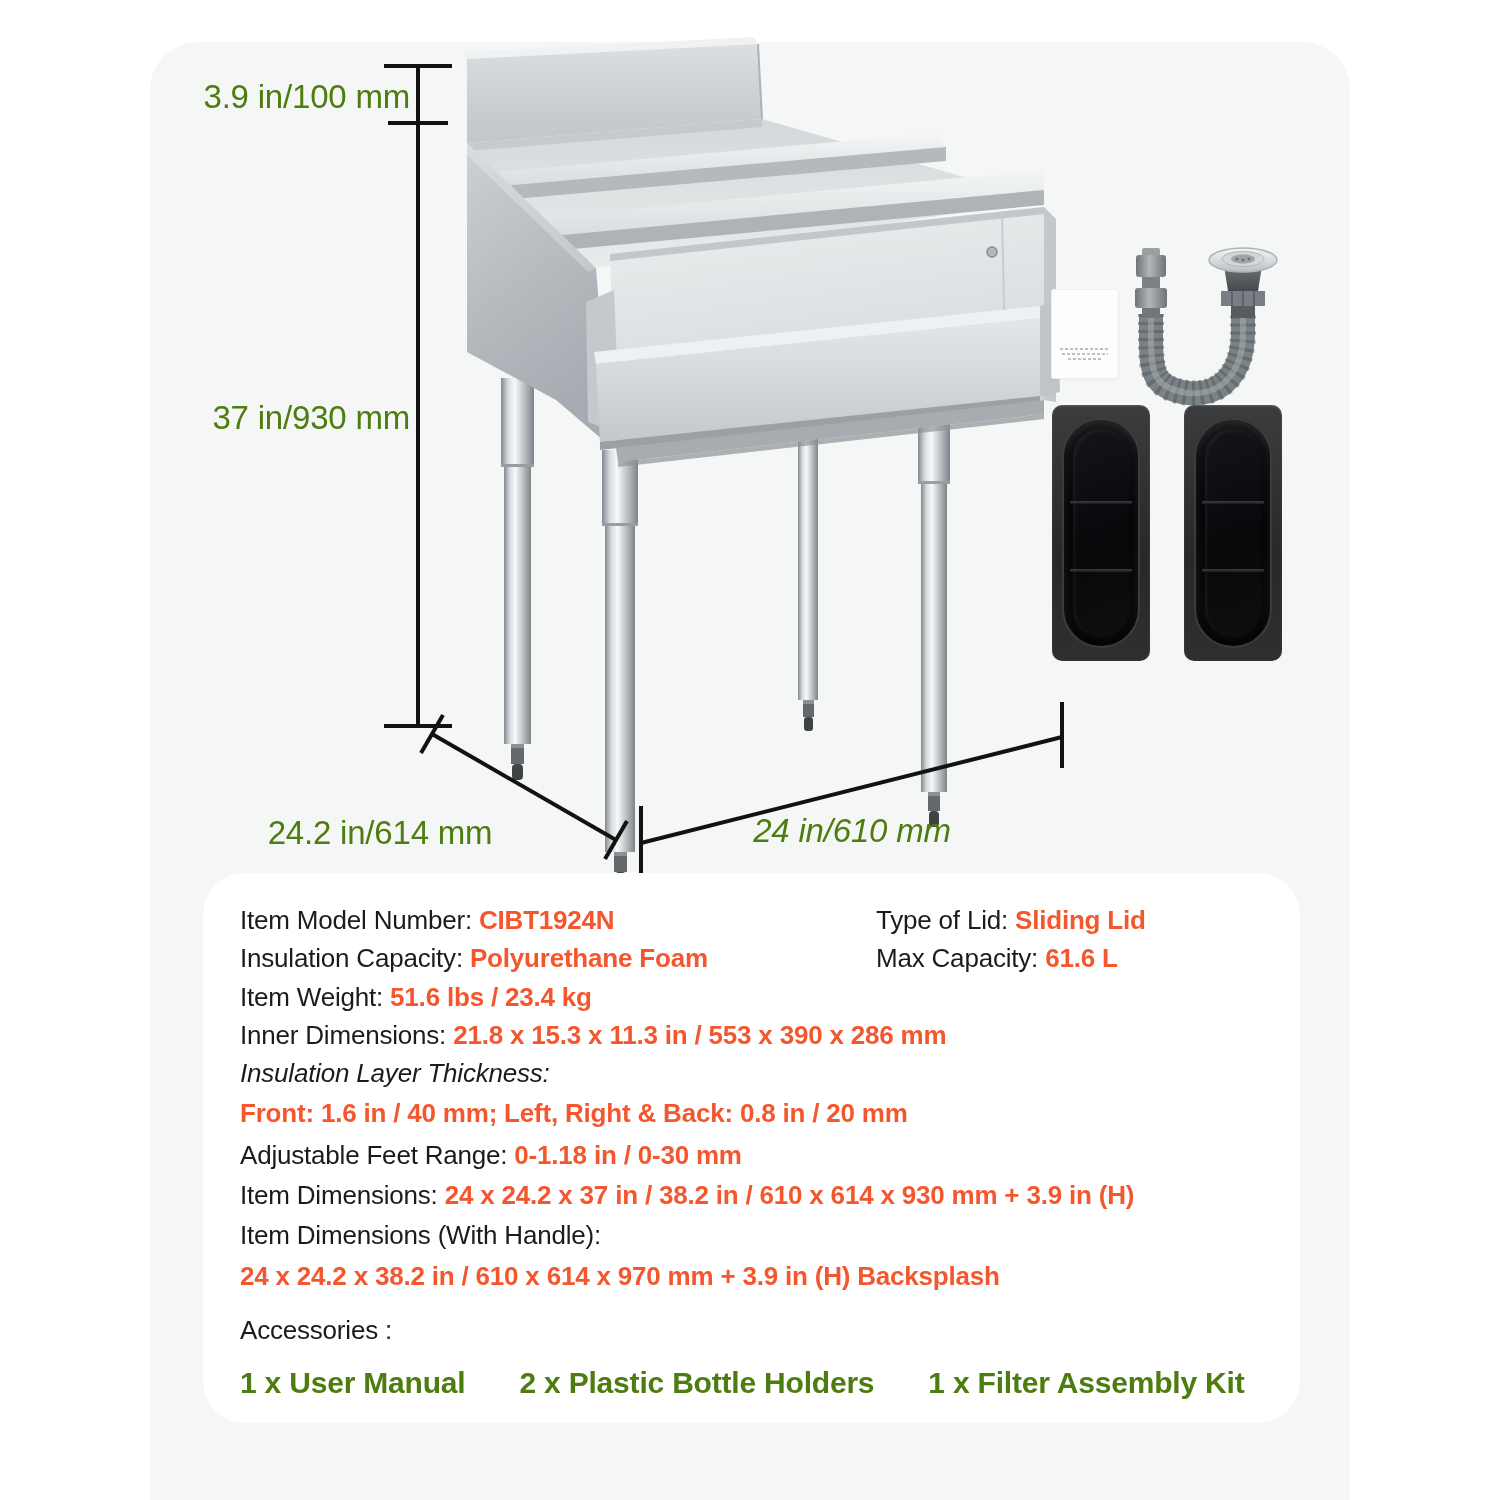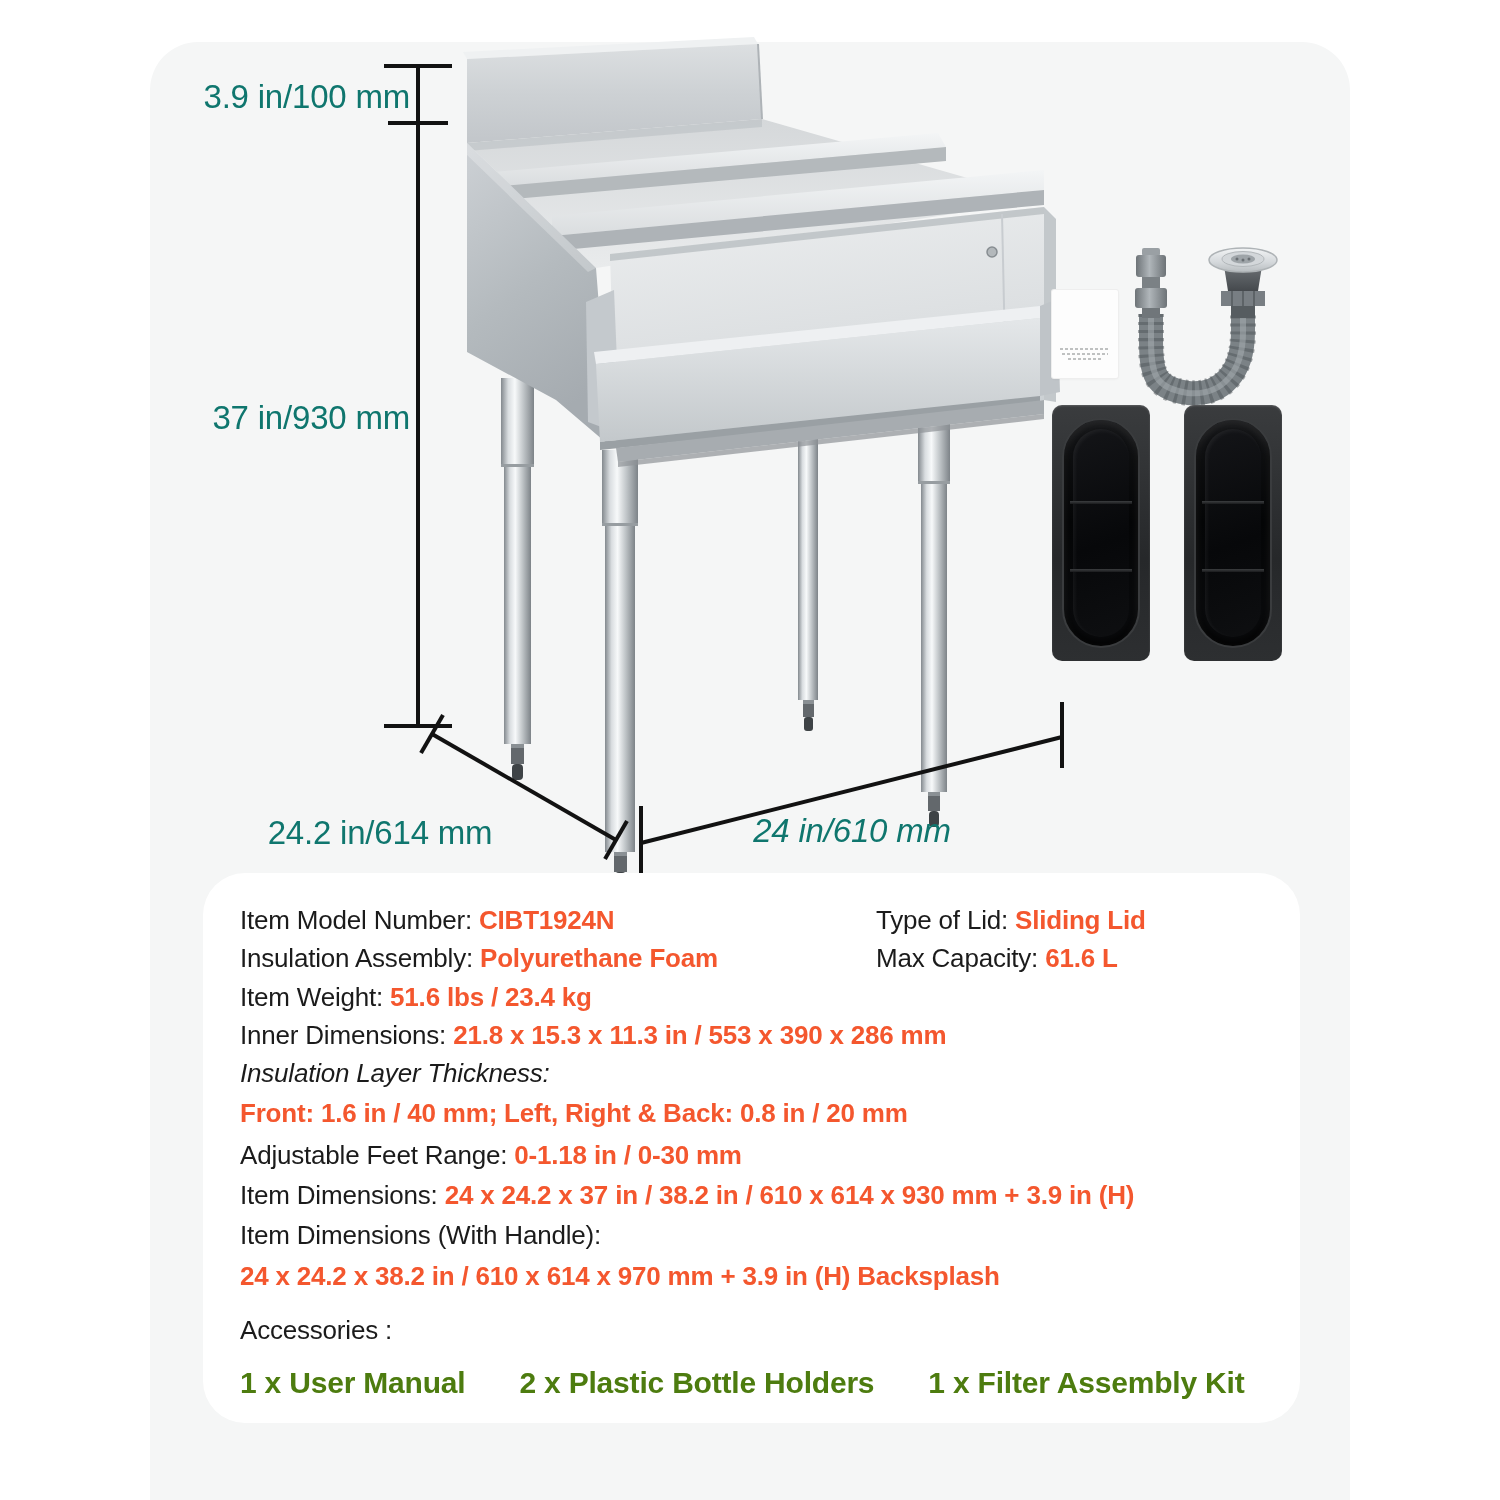--- a/index.html
+++ b/index.html
@@ -9,21 +9,21 @@
   }
   
   .gray-card{
     position:absolute;left:150px;top:42px;width:1200px;height:1458px;
     background:#f5f6f6;border-radius:48px 48px 0 0;
   }
   
   .illustration-svg{position:absolute;left:0;top:0;width:1500px;height:1500px;}
   
   .dim-label{
-    position:absolute;font-size:33px;color:#0f766e;font-weight:400;
+    position:absolute;font-size:33px;color:#4d7c0f;font-weight:400;
     letter-spacing:-0.2px;white-space:nowrap;
   }
   .dim-right{text-align:right;width:250px;}
   .dim-center{text-align:center;width:260px;}
   
   .manual-card{
     position:absolute;left:1052px;top:290px;width:66px;height:88px;
     background:#fdfdfd;border-radius:2px;box-shadow:0 0 0 1px #eeeeee,0 1px 3px rgba(0,0,0,.06);
   }
   .manual-line{position:absolute;height:2px;background:repeating-linear-gradient(90deg,#bfc1c1 0 3px,transparent 3px 5px);}
@@ -251,21 +251,21 @@
       <div class="holder-divider" style="top:66%;"></div>
     </div>
   </div>
 
   <div class="spec-panel"></div>
 
   <div class="spec-row" style="top:900px;">
     <span class="lbl">Item Model Number: </span><span class="val">CIBT1924N</span>
   </div>
   <div class="spec-row" style="top:938px;">
-    <span class="lbl">Insulation Assembly: </span><span class="val">Polyurethane Foam</span>
+    <span class="lbl">Insulation Capacity: </span><span class="val">Polyurethane Foam</span>
   </div>
   <div class="spec-row" style="top:977px;">
     <span class="lbl">Item Weight: </span><span class="val">51.6 lbs / 23.4 kg</span>
   </div>
   <div class="spec-row" style="top:1015px;">
     <span class="lbl">Inner Dimensions: </span><span class="val">21.8 x 15.3 x 11.3 in / 553 x 390 x 286 mm</span>
   </div>
   <div class="spec-row" style="top:1053px;font-style:italic;">
     <span class="lbl">Insulation Layer Thickness:</span><span class="val"></span>
   </div>

